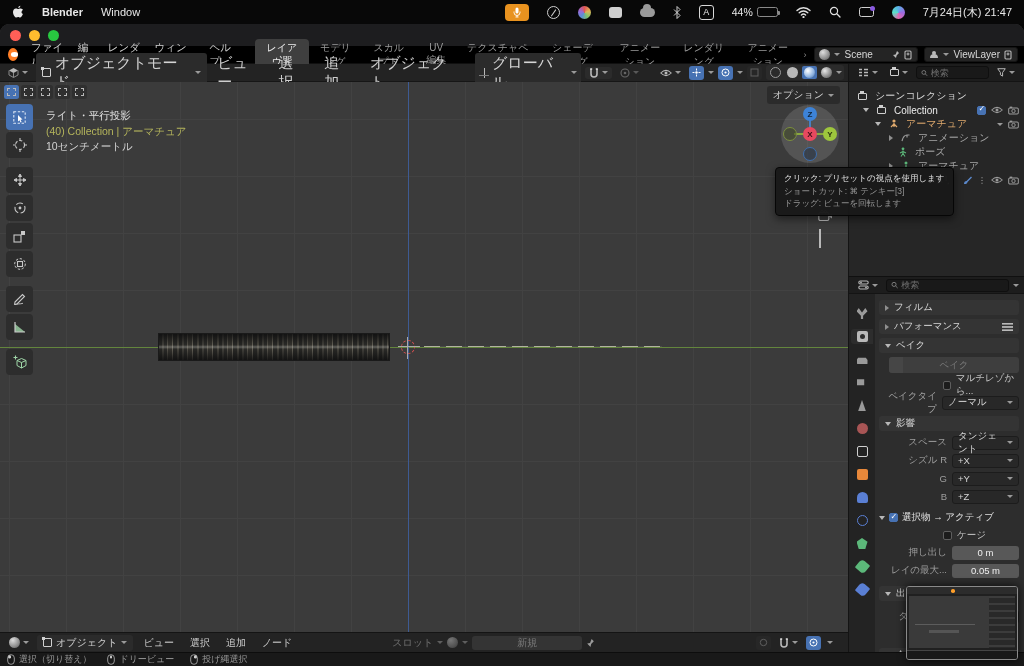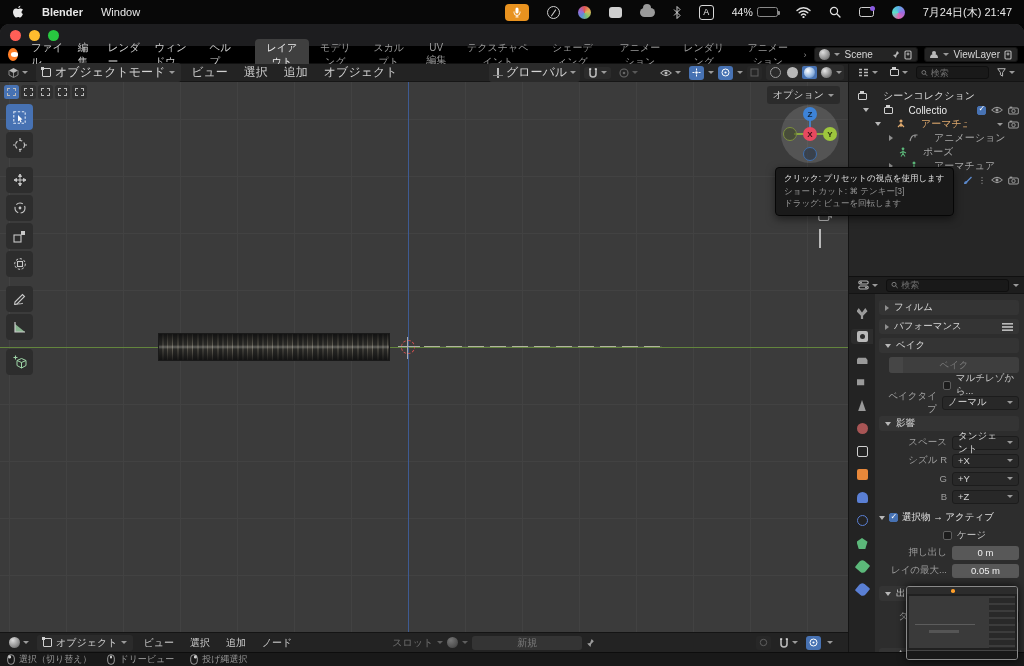--- a/index.html
+++ b/index.html
@@ -53,21 +53,21 @@
   .ovflow { color:#8a8a8a; margin:0 2px; font-size:9px; }
   .selgrp { display:flex; align-items:center; background:#242424; border:1px solid #151515; border-radius:3px; height:15px; padding:0 4px; gap:4px; margin-left:6px; font-size:10px; color:#d8d8d8; }
   .selgrp .nm { min-width:44px; }
 
   
   .chev { width:0; height:0; border-left:3px solid transparent; border-right:3px solid transparent; border-top:3.5px solid #9a9a9a; display:inline-block; }
   .tri-d { width:0; height:0; border-left:3.5px solid transparent; border-right:3.5px solid transparent; border-top:4.5px solid #b8b8b8; display:inline-block; }
   .tri-r { width:0; height:0; border-top:3.5px solid transparent; border-bottom:3.5px solid transparent; border-left:4.5px solid #8f8f8f; display:inline-block; }
 
   
-  #vp-header { position:absolute; left:0; top:40px; width:848px; height:18px; background:#232323; display:flex; align-items:center; font-size:12px; color:#d4d4d4; padding:0 4px; gap:4px; border-bottom:1px solid #161616; }
+  #vp-header { position:absolute; left:0; top:40px; width:848px; height:18px; background:#232323; display:flex; align-items:center; font-size:15px; color:#d4d4d4; padding:0 4px; gap:4px; border-bottom:1px solid #161616; }
   .hbtn { display:flex; align-items:center; gap:3px; padding:1px 4px; border-radius:3px; }
   .pill { background:#2b2b2b; }
   .vmenu { padding:0 6px; color:#cfcfcf; }
   .modebox { background:#2b2b2b; border-radius:3px; display:flex; align-items:center; gap:4px; padding:1px 6px; }
   .sqicon { width:9px; height:9px; border:1.2px solid #d0d0d0; border-radius:1px; position:relative; }
   .sqicon::after{ content:""; position:absolute; left:-2px; top:-2px; width:3px; height:3px; background:#d0d0d0; }
   .axicon { width:10px; height:10px; position:relative; }
   .axicon::before{ content:""; position:absolute; left:4.5px; top:0; width:1.5px; height:10px; background:#b9b9b9; }
   .axicon::after{ content:""; position:absolute; left:0; top:7px; width:10px; height:1.5px; background:#7a7a7a; }
   .togglesq { width:15px; height:14px; border-radius:3px; display:flex; align-items:center; justify-content:center; }
@@ -123,21 +123,21 @@
   .gz-nz { left:22px; top:42px; background:rgba(35,50,70,.55); border:1.6px solid #3d6fb0; }
   .vp-side-ic { position:absolute; color:#b9b9b9; }
   .gridico { width:13px; height:13px; background:linear-gradient(#b9b9b9 1px, transparent 1px), linear-gradient(90deg,#b9b9b9 1px, transparent 1px); background-size:4.3px 4.3px; border:1px solid #b9b9b9; }
 
   
   #outliner-header { position:absolute; left:848px; top:40px; width:176px; height:18px; background:#1d1d1d; display:flex; align-items:center; gap:4px; padding:0 5px; border-bottom:1px solid #141414; border-left:1px solid #141414; }
   .searchbox { flex:1; background:#191919; border:1px solid #0f0f0f; border-radius:3px; height:13px; display:flex; align-items:center; gap:3px; padding:0 4px; }
   .searchbox input { background:transparent; border:none; outline:none; color:#bbb; font-size:9px; width:100%; font-family:inherit; }
   .searchbox input::placeholder { color:#6e6e6e; }
   #outliner { position:absolute; left:848px; top:58px; width:176px; height:194px; background:#262626; border-left:1px solid #141414; font-size:10px; color:#c8c8c8; padding-top:7px; }
-  .orow { display:flex; align-items:center; height:14px; gap:15px; padding-right:5px; }
+  .orow { display:flex; align-items:center; height:14px; gap:7px; padding-right:5px; }
   .orow .lbl { flex:0 1 auto; white-space:nowrap; overflow:hidden; }
   .orow .sp { flex:1; }
   .oic { width:11px; height:11px; display:inline-flex; align-items:center; justify-content:center; }
   .boxic { width:9px; height:7px; border:1.2px solid #cfcfcf; border-radius:1px; position:relative; }
   .boxic::before{ content:""; position:absolute; left:1px; top:-3px; width:4px; height:2px; background:#cfcfcf; }
   .rix { display:flex; gap:5px; align-items:center; }
   .cb { width:9px; height:9px; border:1px solid #5e5e5e; background:#1c1c1c; border-radius:2px; position:relative; display:inline-block; }
   .cb.checked { background:#4772b3; border-color:#4772b3; }
   .cb.checked::after { content:"✓"; position:absolute; left:0.5px; top:-2.5px; color:#fff; font-size:8px; }
   .dots3 { color:#b9b9b9; font-size:8px; letter-spacing:0; }
@@ -390,20 +390,25 @@
     <div class="axis-z"></div>
 
     <div class="selmodes">
       <span class="selmode active"></span>
       <span class="selmode"></span>
       <span class="selmode"></span>
       <span class="selmode"></span>
       <span class="selmode"></span>
     </div>
 
+    <div class="vp-overlay">
+      <div class="ovl1">ライト・平行投影</div>
+      <div class="ovl2">(40) Collection | アーマチュア</div>
+      <div class="ovl3">10センチメートル</div>
+    </div>
 
     <div id="toolbar">
       <span class="tool active">
         <svg width="13" height="13" viewBox="0 0 13 13">
             <rect x="0.8" y="0.8" width="11.4" height="11.4" fill="none" stroke="#dce6f5" stroke-width="1.1" stroke-dasharray="2.4 1.6"></rect>
             <path d="M5 4 9.5 8.5 7.5 8.7 8.6 11 7.5 11.4 6.5 9.2 5 10.6z" fill="#fff"></path>
           </svg>
       </span>
       <span class="tool">
         <svg width="14" height="14" viewBox="0 0 14 14">

